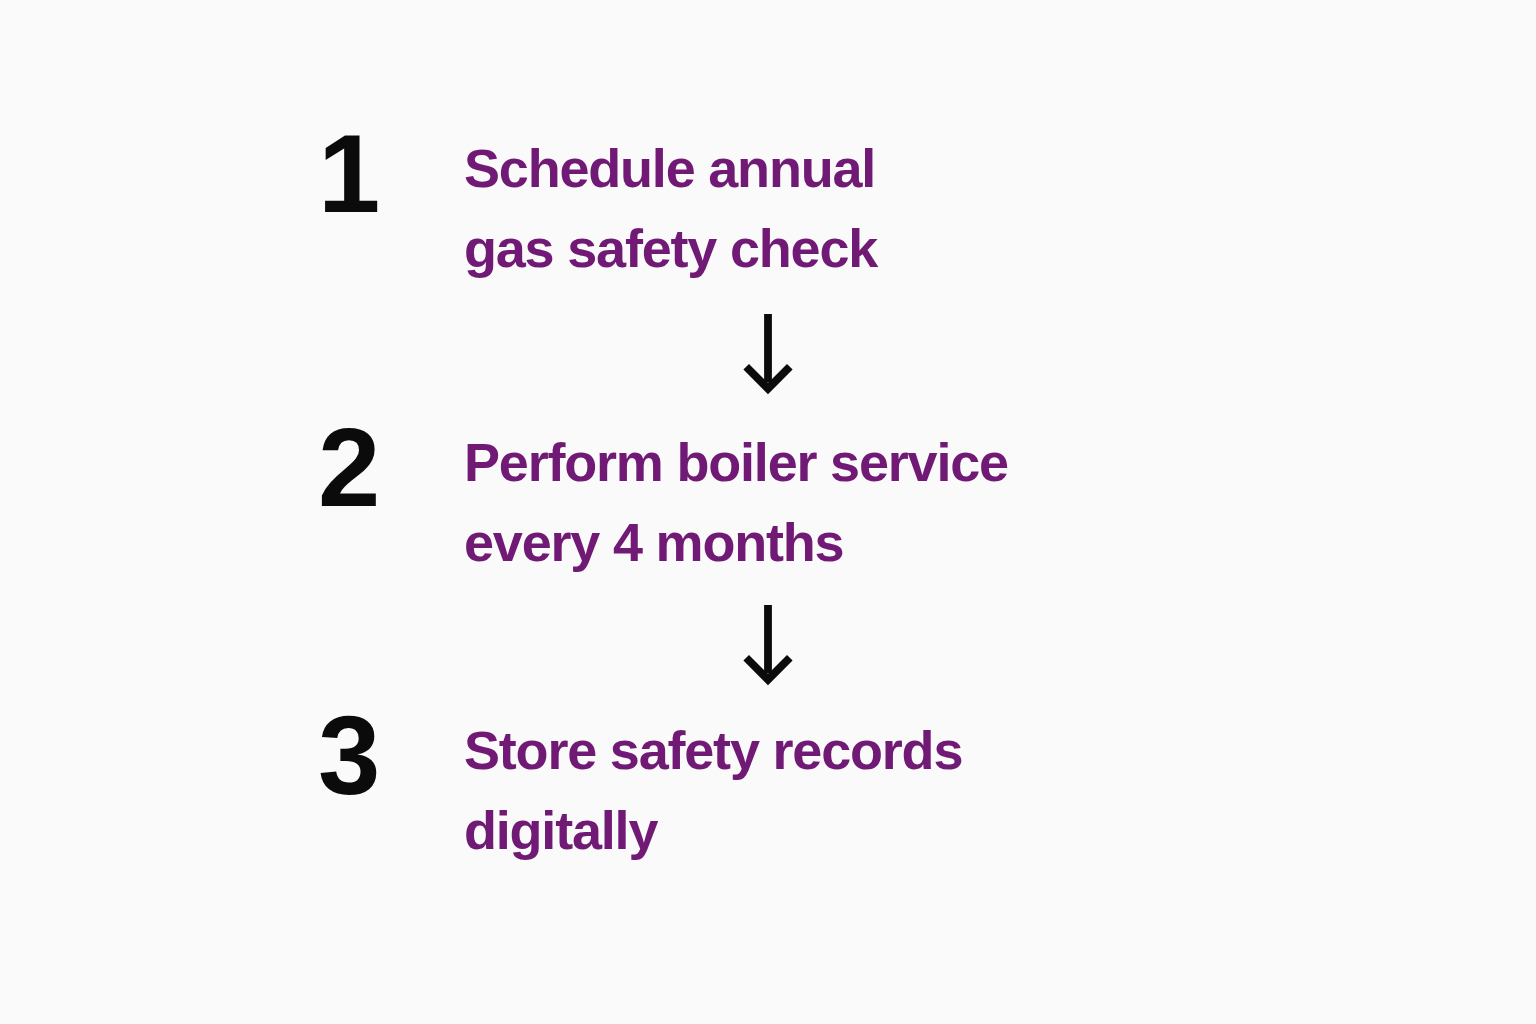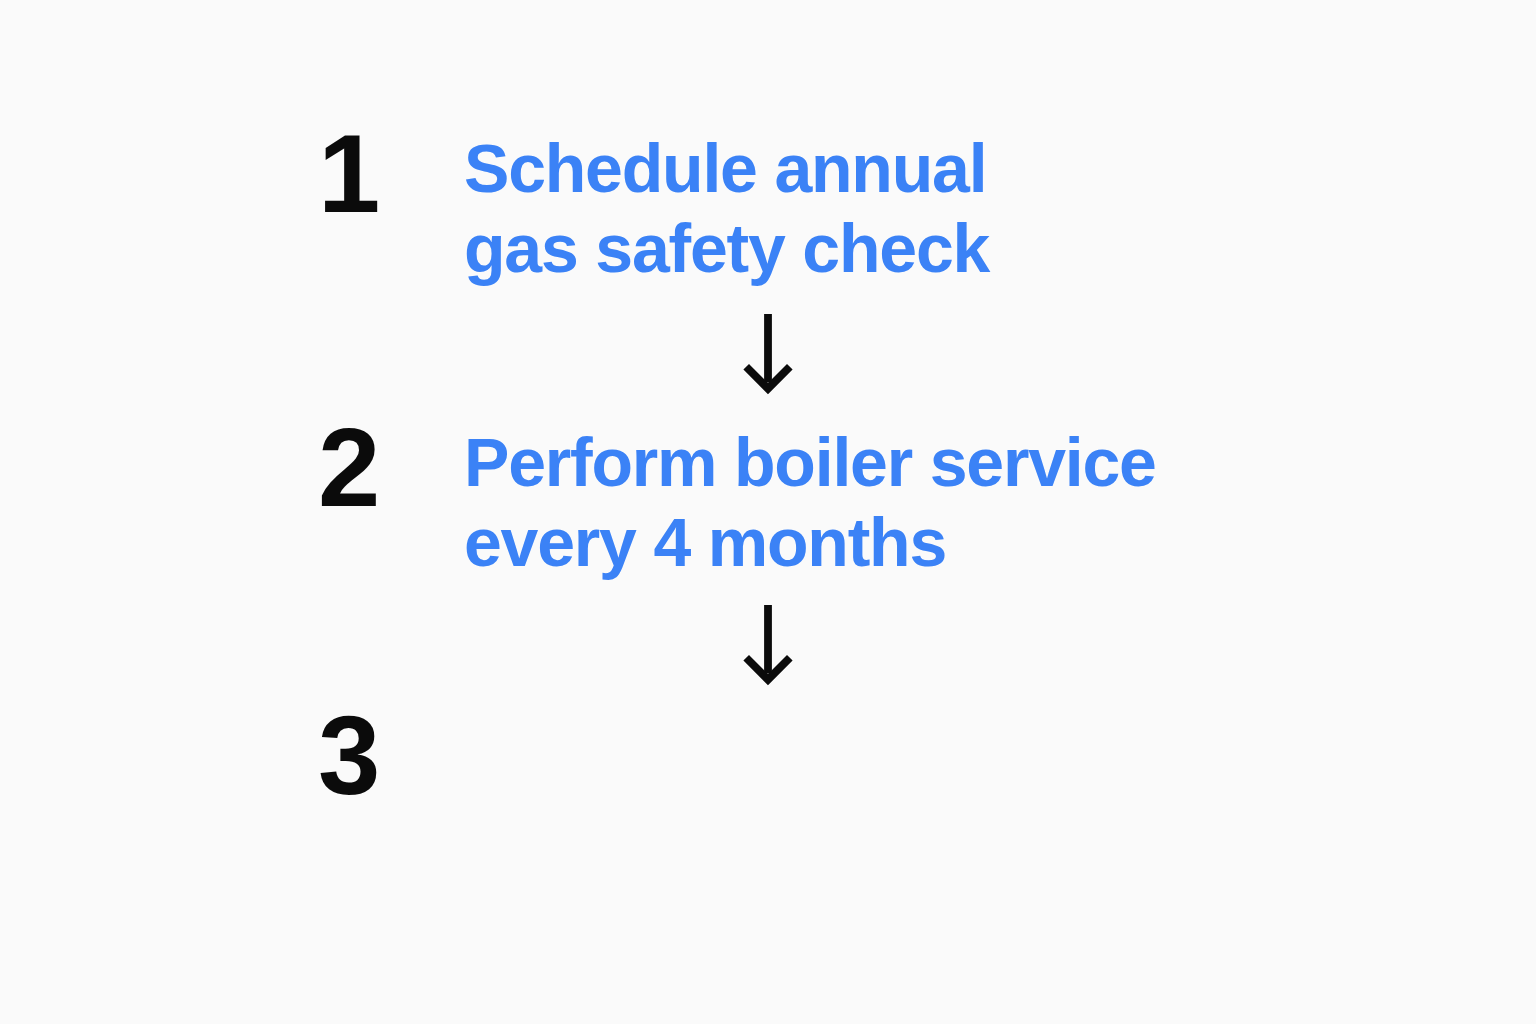--- a/index.html
+++ b/index.html
@@ -44,23 +44,23 @@
     letter-spacing: -2px;
     width: 146px;
     flex: 0 0 146px;
     text-align: left;
     -webkit-font-smoothing: antialiased;
   }
 
   .step-text {
     font-family: "Liberation Sans", sans-serif;
     font-weight: bold;
-    font-size: 68px;
+    font-size: 54px;
     line-height: 80px;
-    color: #3b82f6;
+    color: #701a75;
     letter-spacing: -1.2px;
     white-space: pre-line;
     padding-top: 10px;
     -webkit-font-smoothing: antialiased;
   }
 
   
   .connector-arrow {
     position: absolute;
     width: 56px;
@@ -101,15 +101,17 @@
 
   <div class="connector-arrow" id="connector-arrow-2">
     <svg viewBox="0 0 56 92" xmlns="http://www.w3.org/2000/svg" aria-hidden="true">
       <path d="M24.1 2 L31.9 2 L31.9 70.5 L24.1 70.5 Z" fill="#0b0b0b"></path>
       <path d="M3.4 57.6 L9.0 52.0 L28.0 71.0 L47.0 52.0 L52.6 57.6 L28.0 82.2 Z" fill="#0b0b0b"></path>
     </svg>
   </div>
 
   <div class="step-row" id="step-row-3">
     <div class="step-number">3</div>
+    <div class="step-text">Store safety records
+digitally</div>
   </div>
 
 </div>
 
 </body></html>

